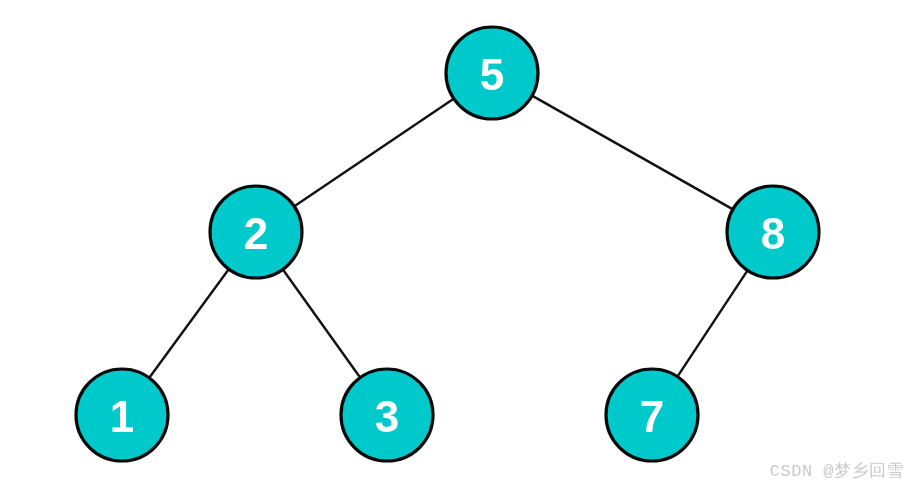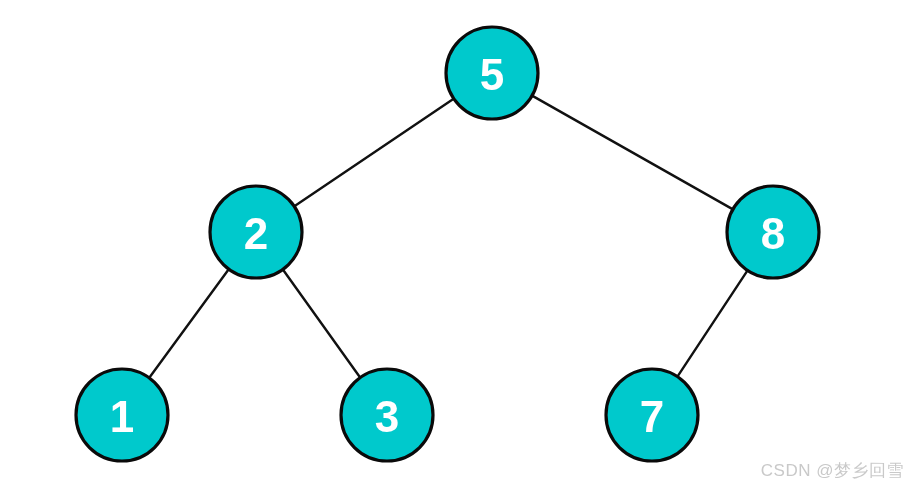--- a/index.html
+++ b/index.html
@@ -41,21 +41,21 @@
     text-anchor: middle;
     dominant-baseline: central;
     paint-order: stroke;
   }
   .watermark {
     position: absolute;
     right: 14px;
     bottom: 8px;
     color: #c9c9c9;
     font-size: 17px;
-    font-family: Liberation Sans, sans-serif;
+    font-family: Liberation Mono, monospace;
     letter-spacing: 0.5px;
     white-space: nowrap;
     user-select: none;
   }
 </style>
 </head>
 <body>
 
 <svg id="tree-canvas" viewBox="0 0 918 490" xmlns="http://www.w3.org/2000/svg">
   <g id="edge-layer">

